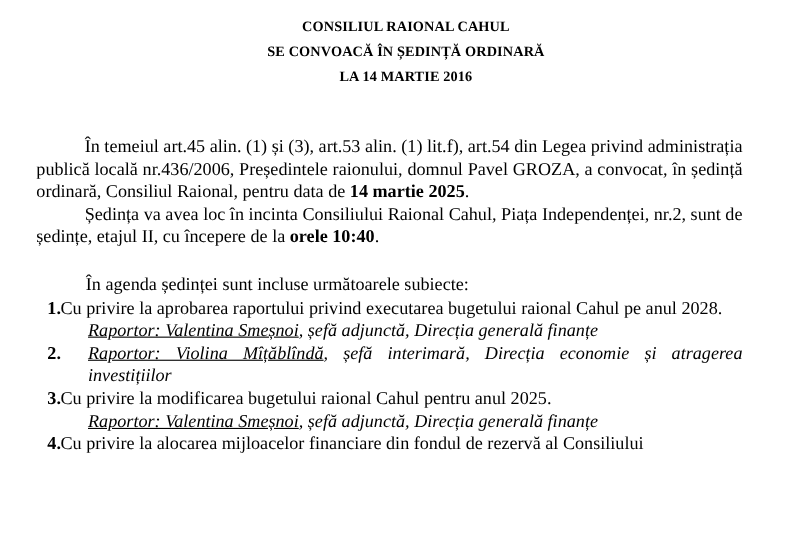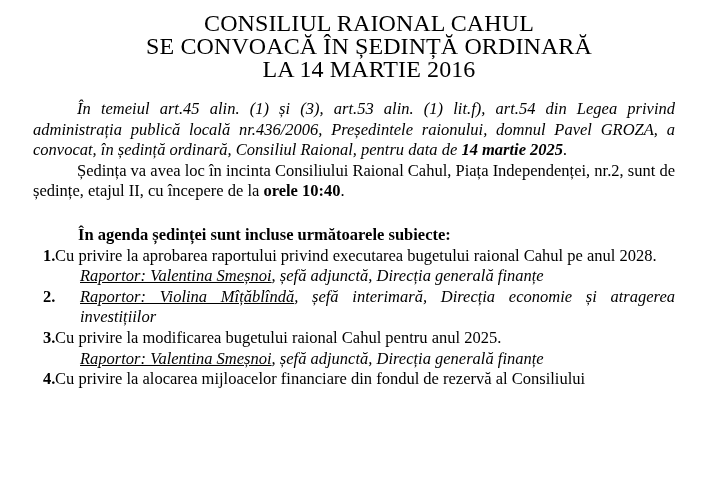--- a/index.html
+++ b/index.html
@@ -13,38 +13,38 @@
   }
   .page {
     width: 714px;
     height: 502px;
     padding: 12px 39px 0 33px;
     background: #ffffff;
     text-rendering: optimizeLegibility;
   }
   .doc-title {
     text-align: center;
-    font-weight: normal;
-    font-size: 24px;
+    font-weight: bold;
+    font-size: 13px;
     line-height: 23px;
     padding-left: 30px;
     letter-spacing: 0.1px;
   }
   .doc-title .tline { display: block; }
   .para {
     text-align: justify;
     text-indent: 44px;
     font-size: 16.5px;
     line-height: 20.6px;
   }
-  .para-intro { margin-top: 18px; font-style: italic; }
+  .para-intro { margin-top: 42px; }
   .bold-run { font-weight: bold; }
   .agenda-heading {
     margin-top: 23px;
-    font-weight: bold;
+    font-weight: normal;
     font-size: 16.5px;
     line-height: 20.6px;
     text-indent: 45px;
   }
   .agenda-item {
     position: relative;
     padding-left: 22px;
     font-size: 16.5px;
     line-height: 20.6px;
   }

